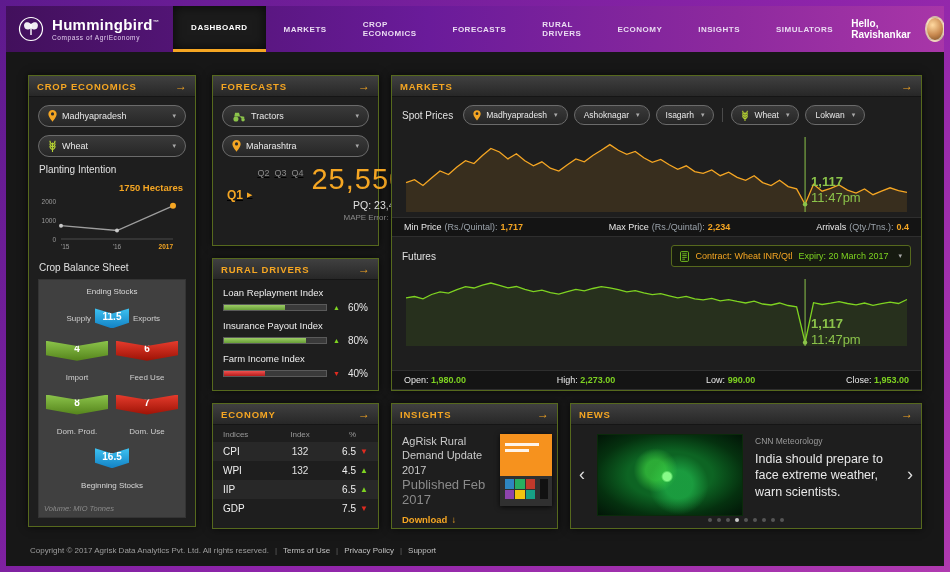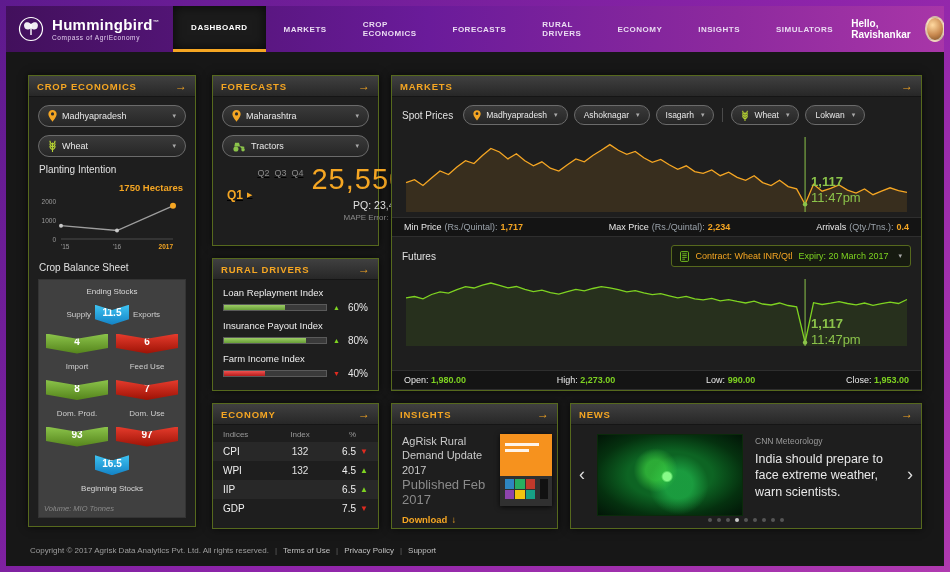--- a/index.html
+++ b/index.html
@@ -254,52 +254,48 @@
           <span>Feed Use</span>
         </div>
         <div class="bs-pair">
           <div class="chev green">8</div>
           <div class="chev red">7</div>
         </div>
         <div class="bs-pairlab">
           <span>Dom. Prod.</span>
           <span>Dom. Use</span>
         </div>
-        <div class="bs-pair">
-          <div class="chev green">93</div>
-          <div class="chev red">97</div>
-        </div>
         <div class="chev blue">16.5</div>
         <div class="bs-clabel">Beginning Stocks</div>
         <div class="bs-footnote">Volume: MIO Tonnes</div>
       </div>
     </div>
 
     <div class="panel" id="p-forecasts">
       <div class="panel-header">
         <span class="panel-title">FORECASTS</span>
         <span class="panel-arrow">→</span>
-      </div>
-      <div class="dd block">
-        <svg width="9" height="12" viewBox="0 0 12 16">
-              <path d="M6 0C2.7 0 .5 2.4.5 5.3.5 9.2 6 15.5 6 15.5S11.5 9.2 11.5 5.3C11.5 2.4 9.3 0 6 0z" fill="#f5a623"></path>
-              <circle cx="6" cy="5.2" r="2.1" fill="#2b2b2b"></circle>
-            </svg>
-        <span>Maharashtra</span>
-        <span class="caret">▾</span>
       </div>
       <div class="dd block">
         <svg width="14" height="11" viewBox="0 0 16 12">
               <g fill="#8bc34a">
                 <circle cx="4.5" cy="8.8" r="2.9"></circle>
                 <circle cx="12.6" cy="9.7" r="2"></circle>
                 <path d="M2.6 5.9 3.5 1.7 8 1.7 9 5.5 14 6.3 14 8.2 10.4 8.2 9.4 5.9z"></path>
               </g>
             </svg>
         <span>Tractors</span>
+        <span class="caret">▾</span>
+      </div>
+      <div class="dd block">
+        <svg width="9" height="12" viewBox="0 0 12 16">
+              <path d="M6 0C2.7 0 .5 2.4.5 5.3.5 9.2 6 15.5 6 15.5S11.5 9.2 11.5 5.3C11.5 2.4 9.3 0 6 0z" fill="#f5a623"></path>
+              <circle cx="6" cy="5.2" r="2.1" fill="#2b2b2b"></circle>
+            </svg>
+        <span>Maharashtra</span>
         <span class="caret">▾</span>
       </div>
       <div class="f-main">
         <div class="q-col">
           <div class="q-active">
             <span>Q1</span>
             <span class="play">▶</span>
           </div>
           <div class="q-item">Q2</div>
           <div class="q-item">Q3</div>

